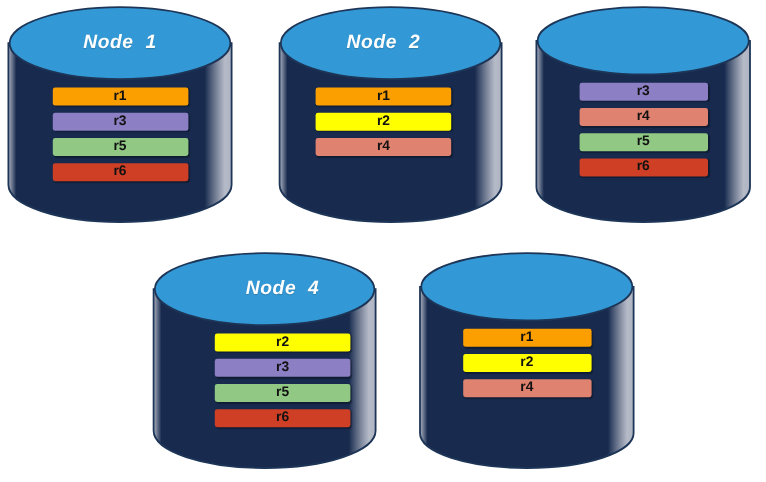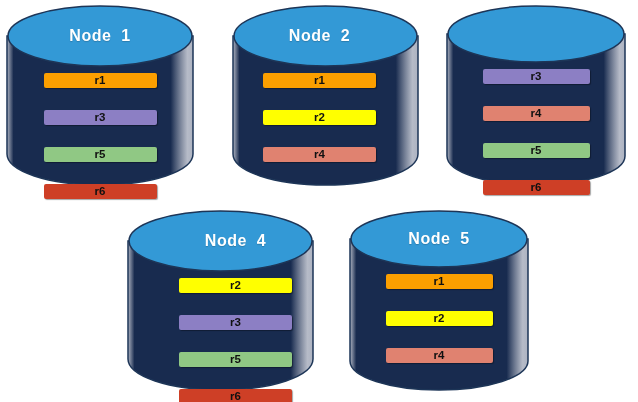--- a/index.html
+++ b/index.html
@@ -32,31 +32,32 @@
     left: 0;
     width: 100%;
     text-align: center;
     color: #ffffff;
     font-weight: bold;
     font-size: 16px;
     letter-spacing: 0.5px;
     white-space: pre;
     text-shadow: 0 1px 1px rgba(0,0,0,0.18);
     pointer-events: none;
+    font-style: italic;
   }
   .records {
     position: absolute;
     left: 0;
     width: 100%;
   }
   .record {
     position: relative;
     height: 15px;
     border-radius: 2px;
-    margin: 0 auto 22px auto;
+    margin: 0 auto 6px auto;
     color: #111111;
     font-weight: bold;
     font-size: 11.5px;
     line-height: 15px;
     text-align: center;
     box-shadow: 1px 1px 1px rgba(0,0,0,0.35);
   }
   .record:last-child {
     margin-bottom: 0;
   }
@@ -158,20 +159,19 @@
             <stop offset="0%" stop-color="#A9AFBE" stop-opacity="0.95"></stop>
             <stop offset="3.5%" stop-color="#182B4F" stop-opacity="1"></stop>
             <stop offset="88%" stop-color="#182B4F" stop-opacity="1"></stop>
             <stop offset="97%" stop-color="#A9AFBE" stop-opacity="0.85"></stop>
             <stop offset="100%" stop-color="#A9AFBE" stop-opacity="0.95"></stop>
           </linearGradient>
         </defs>
         <path d="M 0 29 L 0 151 A 89 29 0 0 0 178 151 L 178 29 Z" fill="url(#sideShade4)" stroke="#1D3557" stroke-width="1.5"></path>
         <ellipse cx="89" cy="29" rx="88" ry="28" fill="#3399D6" stroke="#1D3557" stroke-width="1.5"></ellipse>
       </svg>
-      <div class="node-label" style="top: 20px;">Node  5</div>
       <div class="records" style="top: 64px;">
         <div class="record" style="background: rgb(251, 159, 0); width: 107px;">r1</div>
         <div class="record" style="background: rgb(255, 255, 0); width: 107px;">r2</div>
         <div class="record" style="background: rgb(224, 130, 112); width: 107px;">r4</div>
       </div>
     </div>
   </div>
 
 </body></html>

